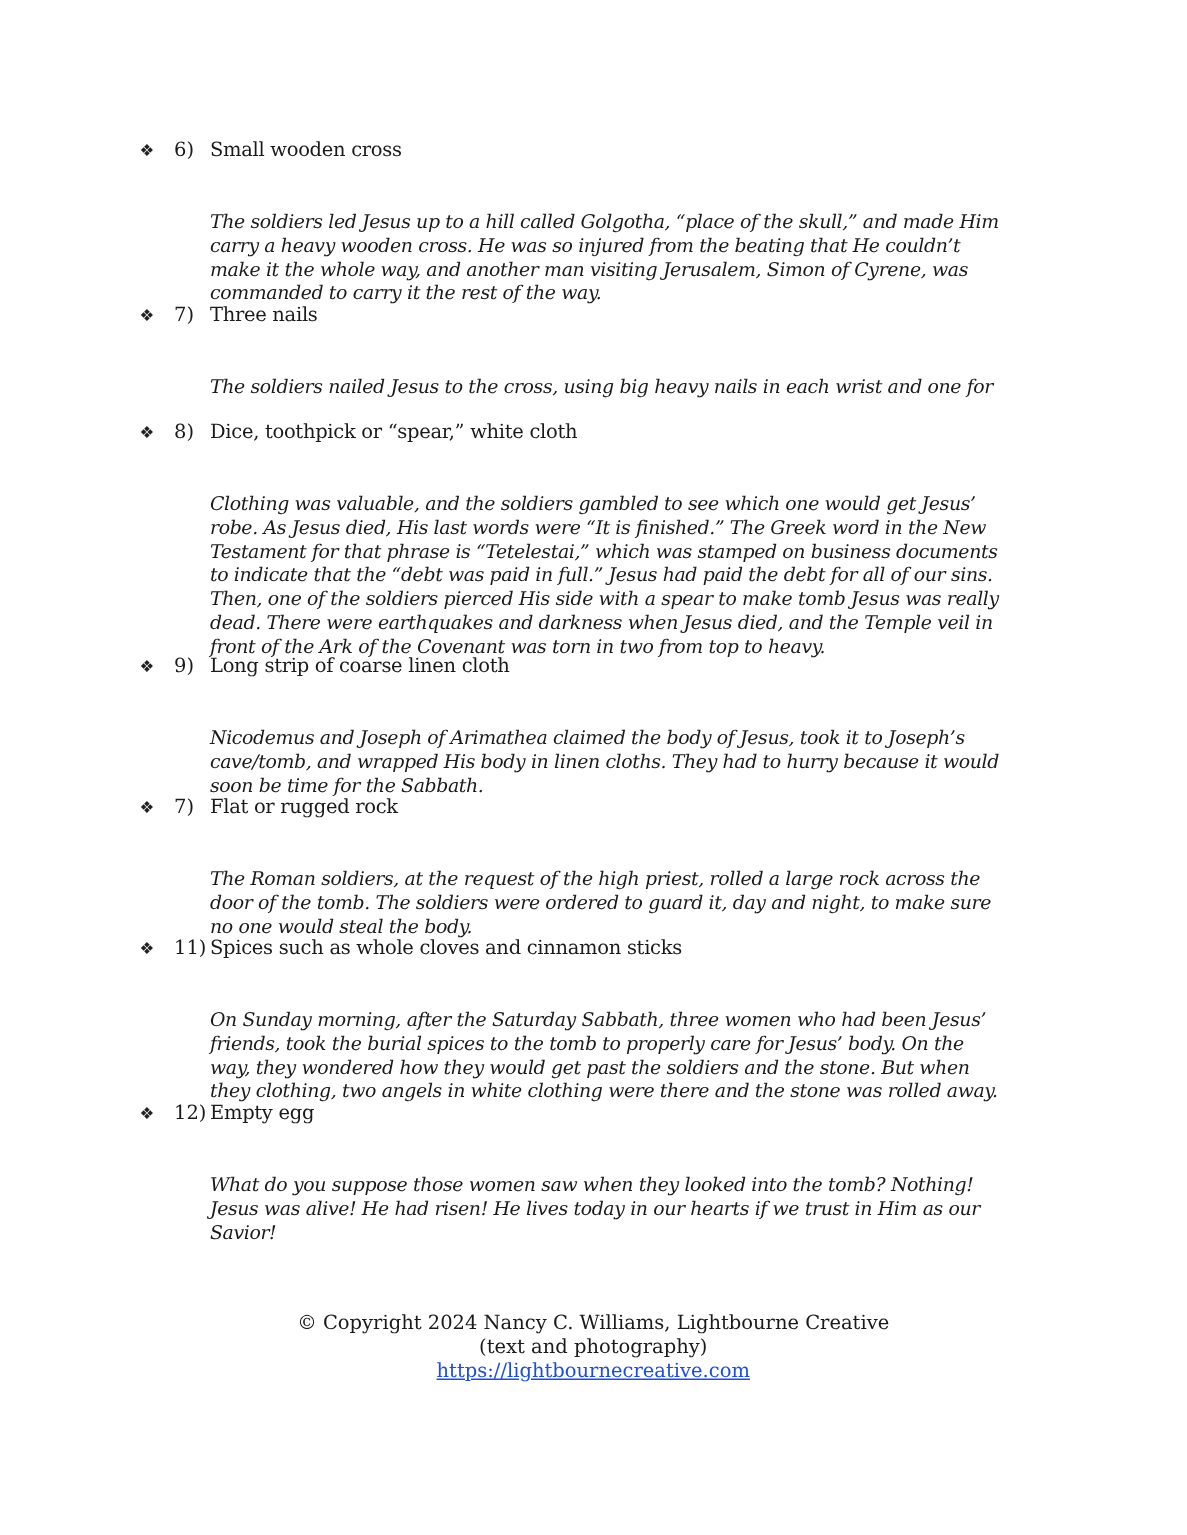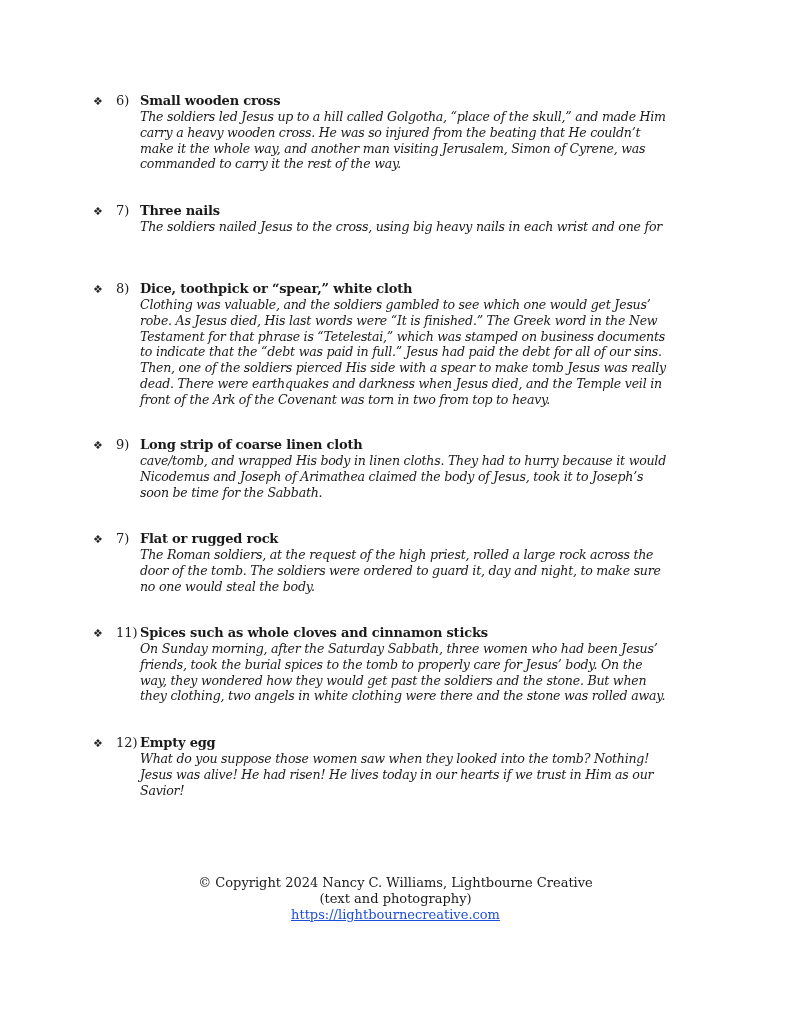--- a/index.html
+++ b/index.html
@@ -41,25 +41,24 @@
       color: #222;
       flex: 0 0 23px;
     }
     .num {
       display: inline-block;
       width: 24px;
       flex: 0 0 24px;
     }
     .title {
       letter-spacing: -0.2px;
-      font-weight: bold;
     }
     .desc {
       margin-left: 47px;
-      margin-top: 0;
+      margin-top: 31px;
       font-style: italic;
       font-size: 12.6px;
       line-height: 15.8px;
       width: 560px;
       letter-spacing: -0.25px;
     }
     .desc .line {
       display: block;
       white-space: nowrap;
     }
@@ -124,22 +123,22 @@
     </div>
   </div>
 
   <div class="item" style="top:437px;">
     <div class="item-head">
       <span class="bullet">❖</span>
       <span class="num">9)</span>
       <span class="title">Long strip of coarse linen cloth</span>
     </div>
     <div class="desc">
+      <span class="line">Nicodemus and Joseph of Arimathea claimed the body of Jesus, took it to Joseph’s</span>
       <span class="line">cave/tomb, and wrapped His body in linen cloths. They had to hurry because it would</span>
-      <span class="line">Nicodemus and Joseph of Arimathea claimed the body of Jesus, took it to Joseph’s</span>
       <span class="line">soon be time for the Sabbath.</span>
     </div>
   </div>
 
   <div class="item" style="top:531px;">
     <div class="item-head">
       <span class="bullet">❖</span>
       <span class="num">7)</span>
       <span class="title">Flat or rugged rock</span>
     </div>

